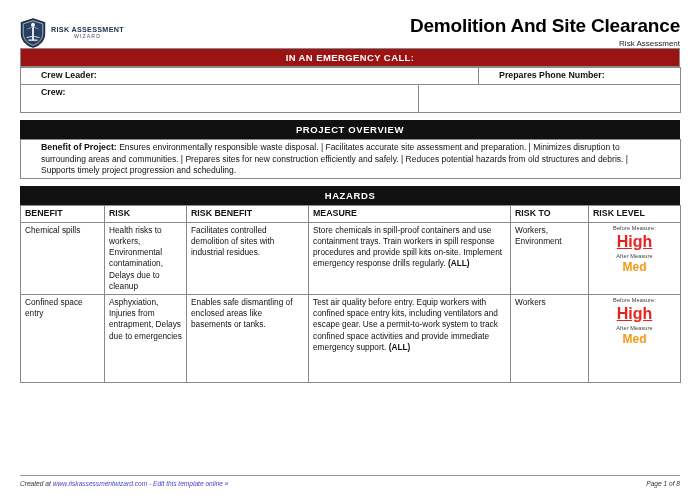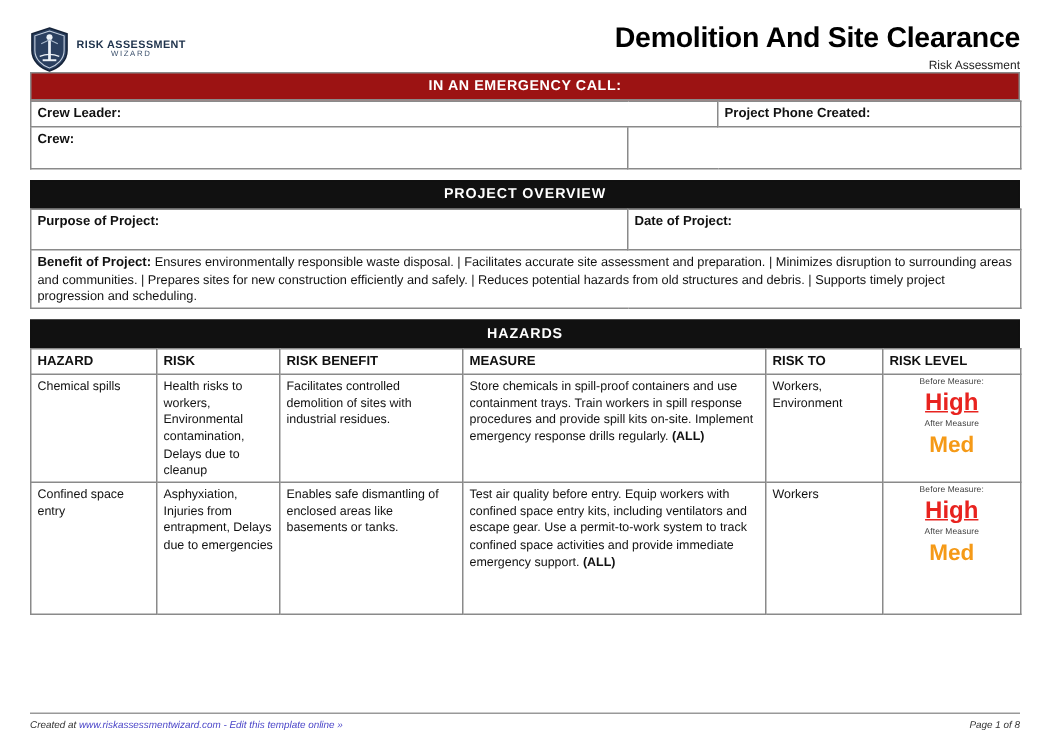--- a/index.html
+++ b/index.html
@@ -72,21 +72,21 @@
     margin: 0 auto;
   }
   table.grid {
     width: 100%;
     border-collapse: collapse;
     table-layout: fixed;
   }
   table.grid td, table.grid th {
     border: 1px solid #8a8a8a;
     vertical-align: top;
-    padding: 2px 4px;
+    padding: 2px 20px;
     font-size: 8.5px;
     line-height: 1.32;
   }
   .bar-black {
     background: #111111;
     color: #ffffff;
     text-align: center;
     font-weight: bold;
     font-size: 9.5px;
     letter-spacing: 0.6px;
@@ -145,21 +145,21 @@
     letter-spacing: 0.1px;
   }
   .rl-high {
     font-size: 16px;
     font-weight: bold;
     color: #e8231f;
     line-height: 1.3;
     text-decoration: underline;
   }
   .rl-med {
-    font-size: 15px;
+    font-size: 12px;
     font-weight: bold;
     color: #f59a17;
     line-height: 1.3;
   }
   .measure-all { font-weight: bold; }
 
   .row1 td { height: 64px; margin-left: 44px; }
   .row2 td { height: 88px; }
 
   
@@ -221,21 +221,21 @@
           <col style="width:60px">
           <col style="width:202px">
         </colgroup>
       <tbody>
         <tr class="row-h-1">
           <td colspan="2">
             <span class="lbl">Crew Leader:</span>
             <span></span>
           </td>
           <td>
-            <span class="lbl">Project Phone Created:</span>
+            <span class="lbl">Prepares Phone Number:</span>
             <span></span>
           </td>
         </tr>
         <tr class="row-h-3">
           <td>
             <span class="lbl">Crew:</span>
             <span></span>
           </td>
           <td colspan="2"></td>
         </tr>
@@ -246,30 +246,20 @@
   <div class="section-gap"></div>
 
   <div class="sheet">
     <div class="bar-black">PROJECT OVERVIEW</div>
     <table class="grid">
       <colgroup>
           <col style="width:398px">
           <col style="width:262px">
         </colgroup>
       <tbody>
-        <tr class="row-h-2">
-          <td>
-            <span class="lbl">Purpose of Project:</span>
-            <span></span>
-          </td>
-          <td>
-            <span class="lbl">Date of Project:</span>
-            <span></span>
-          </td>
-        </tr>
         <tr>
           <td class="benefit-cell" colspan="2">
             <span class="lbl">Benefit of Project:</span>
             <span>Ensures environmentally responsible waste disposal. | Facilitates accurate site assessment and preparation. | Minimizes disruption to surrounding areas and communities. | Prepares sites for new construction efficiently and safely. | Reduces potential hazards from old structures and debris. | Supports timely project progression and scheduling.</span>
           </td>
         </tr>
       </tbody>
     </table>
   </div>
 
@@ -281,21 +271,21 @@
       <colgroup>
         <col class="col-hazard">
           <col class="col-risk">
           <col class="col-benefit">
         <col class="col-measure">
           <col class="col-riskto">
           <col class="col-risklevel">
       </colgroup>
       <thead>
         <tr>
-          <th>HAZARD</th>
+          <th>BENEFIT</th>
           <th>RISK</th>
           <th>RISK BENEFIT</th>
           <th>MEASURE</th>
           <th>RISK TO</th>
           <th>RISK LEVEL</th>
         </tr>
       </thead>
       <tbody>
         <tr class="row1">
           <td>Chemical spills</td>

